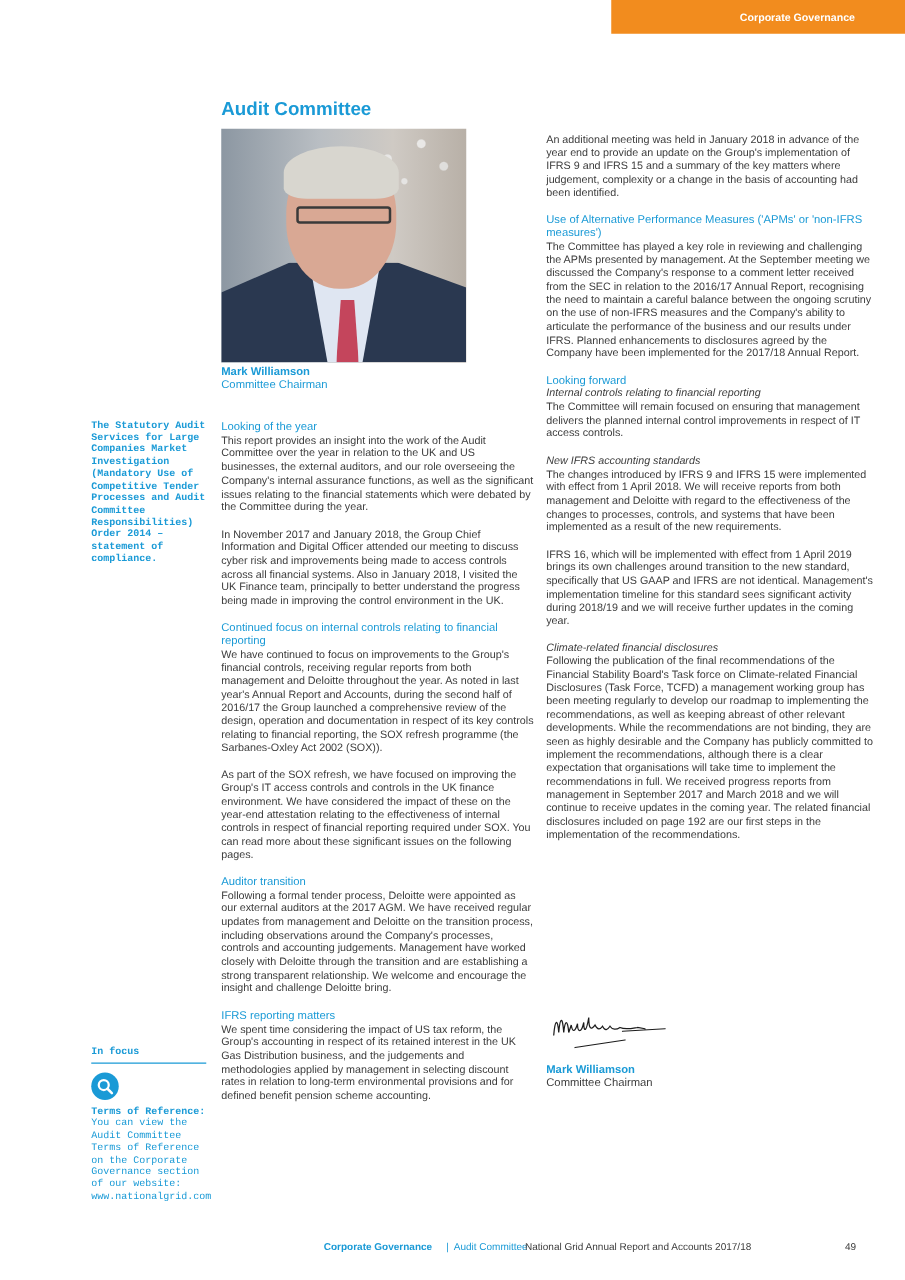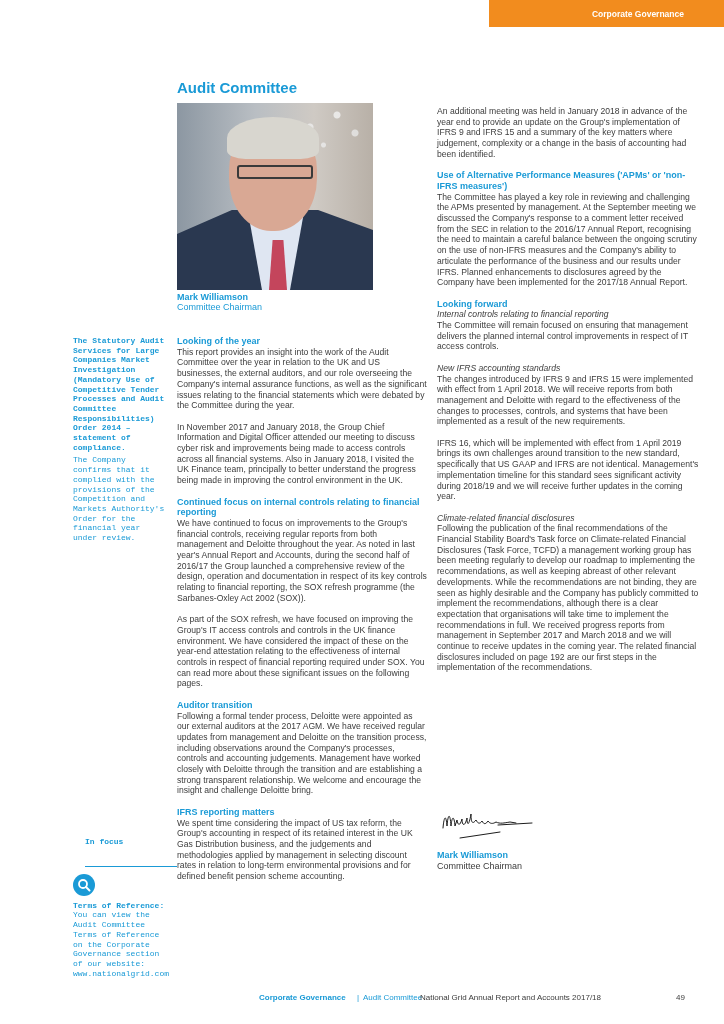--- a/index.html
+++ b/index.html
@@ -55,31 +55,31 @@
     position: absolute; left: 60px; top: 62px; width: 76px; height: 14px;
     border: 2px solid #3a3a3a; border-radius: 3px;
   }
 
   .caption-name { position: absolute; left: 177px; top: 292px; font-size: 9px; font-weight: bold; color: #1a9ad6; }
   .caption-role { position: absolute; left: 177px; top: 302px; font-size: 9px; color: #1a9ad6; }
 
   .col { position: absolute; font-size: 8.6px; line-height: 10.7px; color: #3c3c3c; }
   .col-left { left: 177px; top: 336px; width: 250px; }
   .col-right { left: 437px; top: 106px; width: 262px; }
-  .col h3 { font-size: 9px; font-weight: bold; color: #1a9ad6; line-height: 10.7px; }
+  .col h3 { font-size: 9px; font-weight: normal; color: #1a9ad6; line-height: 10.7px; }
   .col p { margin-bottom: 10.7px; }
   .col p.tight { margin-bottom: 0; }
   .col .ital { font-style: italic; }
 
   .sidebar { position: absolute; left: 73px; width: 92px; font-size: 8px; line-height: 9.7px; font-family: Liberation Mono, monospace; }
   .sidebar-stat { top: 336px; }
   .sidebar-stat .title { font-weight: bold; color: #1a9ad6; margin-bottom: 3px; }
   .sidebar-stat .body { color: #1a9ad6; }
   .sidebar-focus { top: 837px; }
-  .sidebar-focus .label { font-weight: bold; color: #1a9ad6; padding-bottom: 19px; border-bottom: 1px solid #1a9ad6; width: 92px; margin-left: 12px; }
+  .sidebar-focus .label { font-weight: bold; color: #1a9ad6; padding-bottom: 3px; border-bottom: 1px solid #1a9ad6; width: 92px; }
   .sidebar-focus .icon-circle {
     margin-top: 7px; width: 22px; height: 22px; border-radius: 50%; background: #1a9ad6;
     display: flex; align-items: center; justify-content: center;
   }
   .sidebar-focus .tor-title { margin-top: 5px; font-weight: bold; color: #1a9ad6; }
   .sidebar-focus .tor-body { color: #1a9ad6; }
 
   .signature { position: absolute; left: 440px; top: 806px; width: 95px; height: 35px; }
   .sig-name { position: absolute; left: 437px; top: 850px; font-size: 9px; font-weight: bold; color: #1a9ad6; }
   .sig-role { position: absolute; left: 437px; top: 861px; font-size: 9px; color: #3c3c3c; }
@@ -107,21 +107,20 @@
   <div class="tie"></div>
   <div class="head"></div>
   <div class="hair"></div>
   <div class="glasses"></div>
 </div>
 <div class="caption-name">Mark Williamson</div>
 <div class="caption-role">Committee Chairman</div>
 
 <div class="sidebar sidebar-stat">
   <div class="title">The Statutory Audit Services for Large Companies Market Investigation (Mandatory Use of Competitive Tender Processes and Audit Committee Responsibilities) Order 2014 – statement of compliance.</div>
-  <div class="body">The Company confirms that it complied with the provisions of the Competition and Markets Authority's Order for the financial year under review.</div>
 </div>
 
 <div class="sidebar sidebar-focus">
   <div class="label">In focus</div>
   <div class="icon-circle">
     <svg width="14" height="14" viewBox="0 0 14 14">
       <circle cx="6" cy="6" r="4" fill="none" stroke="#fff" stroke-width="1.8"></circle>
       <line x1="9" y1="9" x2="12.5" y2="12.5" stroke="#fff" stroke-width="2" stroke-linecap="round"></line>
     </svg>
   </div>

